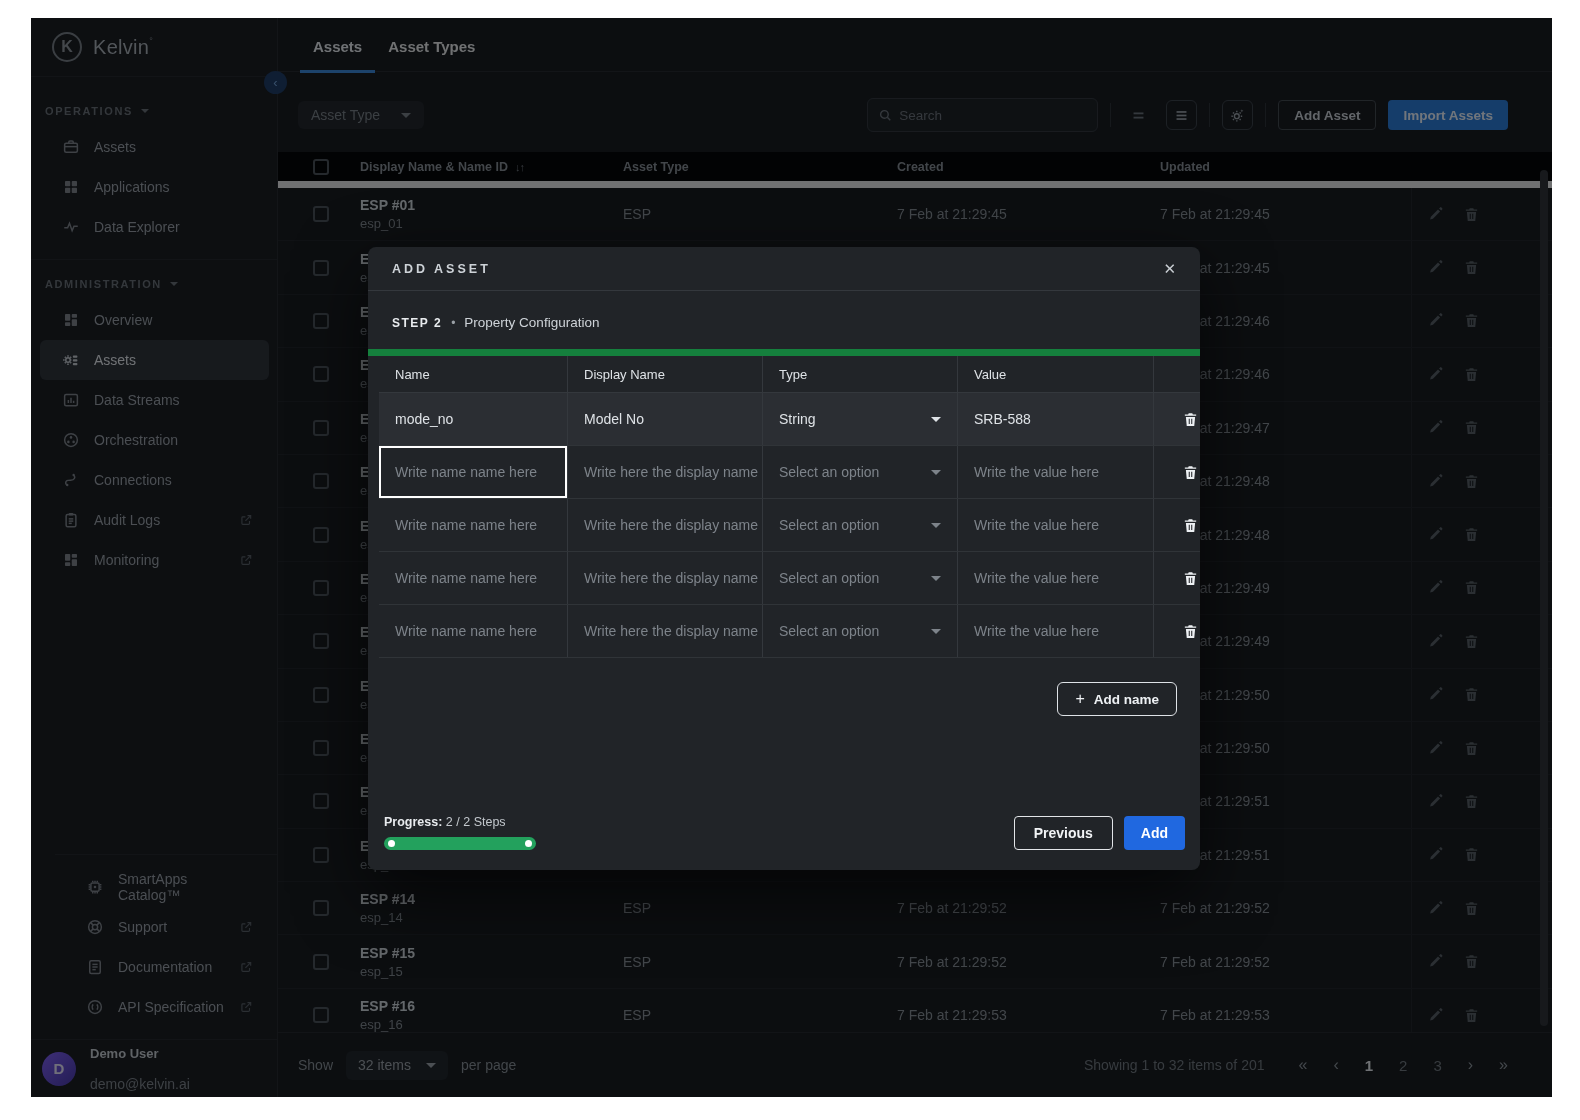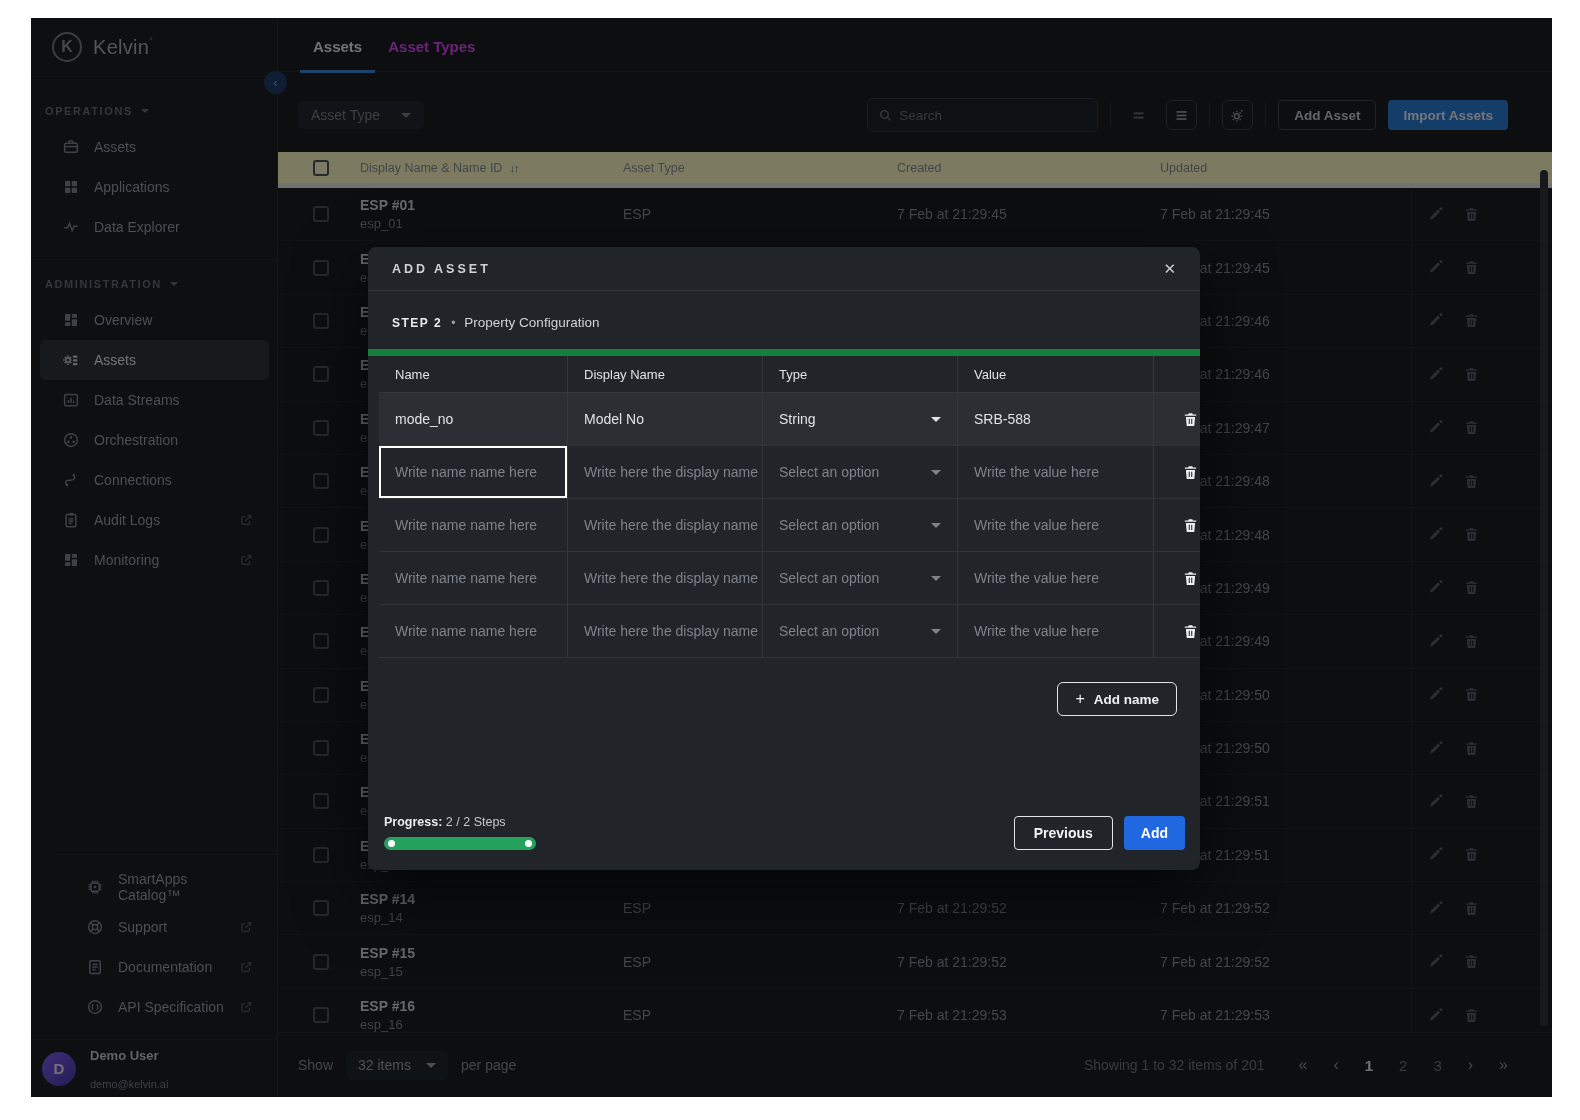--- a/index.html
+++ b/index.html
@@ -23,45 +23,45 @@
   .side-item.selected { background:#2c3036; color:#e4e7ea; }
   .side-item.selected .s-icon { color:#c6cbd0; }
   .side-item .s-label { flex:1; }
   .ext-icon { width:14px; height:14px; color:#565c62; display:flex; }
   .ext-icon svg { width:14px; height:14px; }
   .side-spacer { flex:1; }
   .side-footer { border-top:1px solid #222528; padding:12px 0; flex:none;margin-left:24px; }
   .user-row { border-top:1px solid #222528; height:58px; display:flex; align-items:center; gap:14px; padding-left:11px; flex:none; cursor:pointer; }
   .avatar { width:34px; height:34px; border-radius:50%; background:linear-gradient(135deg,#7d5cf0,#4636a8); color:#e6e2f7; font-size:15px; font-weight:700; display:flex; align-items:center; justify-content:center; }
   .user-name { font-size:13px; font-weight:700; color:#c3c8cd; }
-  .user-email { font-size:11px; color:#7b8187; margin-top:15px; }
+  .user-email { font-size:14px; color:#7b8187; margin-top:15px; }
 
   
   .main { position:absolute; left:247px; top:0; right:0; bottom:0; }
   .tabs-row { height:54px; display:flex; align-items:flex-end; padding-left:22px; border-bottom:1px solid #24272b; }
-  .tab { padding:0 13px 16px; font-size:15px; font-weight:700; color:#d946ef; position:relative; cursor:pointer; }
+  .tab { padding:0 13px 16px; font-size:15px; font-weight:700; color:#e5e5e5; position:relative; cursor:pointer; }
   .tab.active { color:#e4e7ea; }
   .tab.active:after { content:""; position:absolute; left:0; right:0; bottom:-2px; height:3px; background:#3a86d8; }
   .toolbar { margin-top:28px; height:30px; display:flex; align-items:center; justify-content:space-between; padding:0 44px 0 20px; }
   .filter-btn { width:126px; height:28px; background:#202327; border:none; border-radius:6px; color:#787e84; font-size:14px; display:flex; align-items:center; justify-content:space-between; padding:0 13px; cursor:pointer; }
   .tb-right { display:flex; align-items:center; gap:12px; }
   .search-box { width:231px; height:28px; background:#1b1e21; border:1px solid #30343a; border-radius:6px; display:flex; align-items:center; gap:7px; padding:16px 10px; color:#6a7077; }
   .search-box svg { width:14px; height:14px; flex:none; }
   .search-box input { background:transparent; border:none; outline:none; color:#9aa0a6; font-size:13.5px; width:100%; font-family:inherit; }
   .search-box input::placeholder { color:#6a7077; }
   .v-div { width:1px; height:24px; background:#2b2f34; }
   .icon-btn { width:31px; height:30px; background:transparent; border:none; border-radius:6px; color:#6a7077; display:flex; align-items:center; justify-content:center; cursor:pointer; }
   .icon-btn svg { width:17px; height:17px; }
   .icon-btn.bordered { border:1px solid #3a3f45; color:#9aa0a6; }
   .btn-outline { height:30px; padding:0 15px; background:transparent; border:1px solid #42474d; border-radius:4px; color:#c9ced3; font-size:13.5px; font-weight:700; cursor:pointer; font-family:inherit; }
   .btn-blue { height:30px; padding:0 15px; background:#2979d6; border:none; border-radius:4px; color:#e8f0fa; font-size:13.5px; font-weight:700; cursor:pointer; font-family:inherit; }
 
   
   .tgrid { display:grid; grid-template-columns:46px 263px 274px 263px 267px 1fr; align-items:center; padding-left:20px; }
-  .thead { margin-top:22px; height:36px; border-bottom:5px solid #e5e5e5; background:#fef9c3; color:#878d93; font-size:12.5px; font-weight:400; }
+  .thead { margin-top:22px; height:36px; border-bottom:7px solid #e5e5e5; background:#000000; color:#878d93; font-size:12.5px; font-weight:700; }
   .th-name { display:flex; align-items:center; gap:7px; padding-left:16px; }
   .sort-glyph { font-size:11px; color:#6d7379; letter-spacing:-1px; }
   .th-cell { padding-left:16px; }
   .rows-wrap { height:846px; overflow:hidden; }
   .trow { height:53.4px; border-bottom:1px solid #1e2124; }
   .cell-sub { font-size:14px; color:#878d93; padding-left:16px; }
   .name-cell { padding-left:16px; }
   .row-title { font-size:14px; font-weight:700; color:#ced3d8; }
   .row-sub { font-size:13px; color:#80868c; margin-top:3px; }
   .checkbox { width:16px; height:16px; border:2px solid #4a5056; border-radius:3px; background:transparent; display:inline-block; cursor:pointer; }

